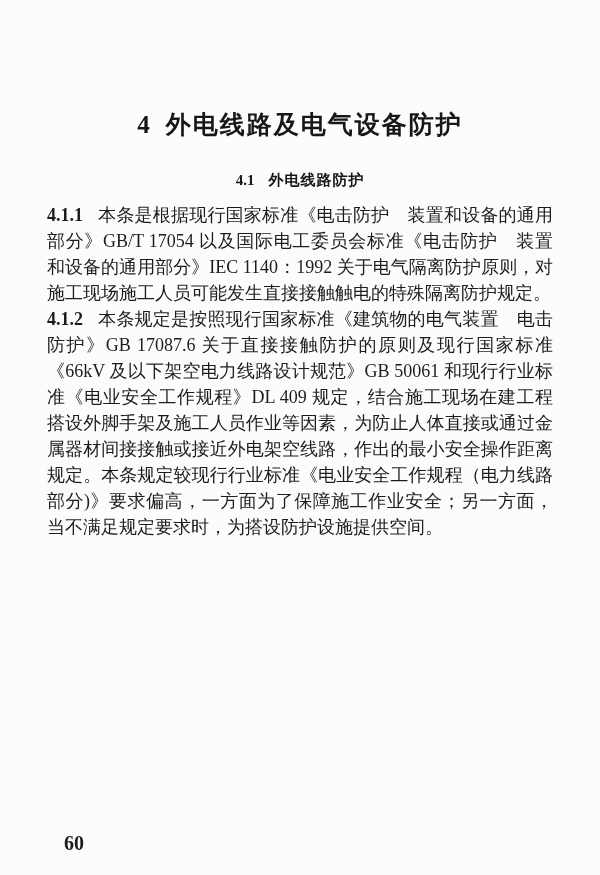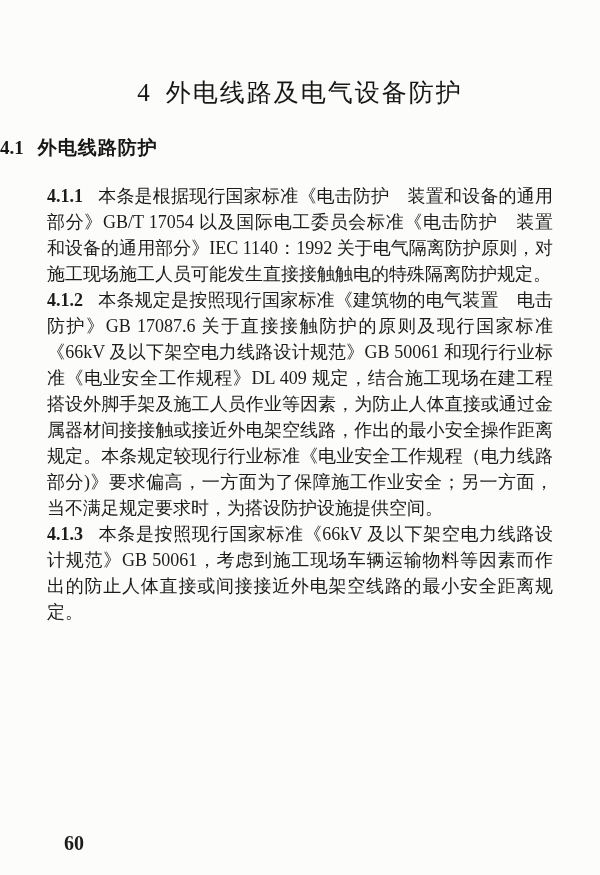--- a/index.html
+++ b/index.html
@@ -10,51 +10,52 @@
   .page {
     position: relative;
     width: 600px;
     height: 875px;
     margin: 0 auto;
     background: #fcfcfa;
     overflow: hidden;
     color: #1c1c1c;
   }
   .chapter-title {
-    padding-top: 74px;
+    padding-top: 106px;
     text-align: center;
     font-family: "Liberation Sans", "DejaVu Sans", sans-serif;
-    font-weight: normal;
+    font-weight: bold;
     font-size: 25px;
     line-height: 36px;
     letter-spacing: 2px;
     color: #171717;
   }
   .chapter-title .chapter-number {
     margin-right: 16px;
     letter-spacing: 0;
     font-family: "Liberation Serif", "DejaVu Serif", serif;
   }
   .section-title {
     margin-top: 24px;
+    text-align: center;
     font-family: "Liberation Sans", "DejaVu Sans", sans-serif;
     font-weight: bold;
-    font-size: 19px;
+    font-size: 15px;
     line-height: 26px;
     letter-spacing: 1px;
     color: #171717;
   }
   .section-title .section-number {
     margin-right: 14px;
     letter-spacing: 0;
     font-family: "Liberation Serif", "DejaVu Serif", serif;
   }
   .content {
     width: 506px;
-    margin: 22px auto 0 auto;
+    margin: 9px auto 0 auto;
   }
   .para {
     font-family: "Liberation Serif", "DejaVu Serif", serif;
     font-size: 18px;
     line-height: 26px;
     text-align: justify;
     text-align-last: left;
     color: #1c1c1c;
   }
   .para .num {
@@ -88,22 +89,19 @@
 
   <div class="content">
   <div class="para">
     <span class="num">4.1.1</span><span class="txt">本条是根据现行国家标准《电击防护　装置和设备的通用部分》GB/T 17054 以及国际电工委员会标准《电击防护　装置和设备的通用部分》IEC 1140：1992 关于电气隔离防护原则，对施工现场施工人员可能发生直接接触触电的特殊隔离防护规定。</span>
   </div>
 
   <div class="para">
     <span class="num">4.1.2</span><span class="txt">本条规定是按照现行国家标准《建筑物的电气装置　电击防护》GB 17087.6 关于直接接触防护的原则及现行国家标准《66kV 及以下架空电力线路设计规范》GB 50061 和现行行业标准《电业安全工作规程》DL 409 规定，结合施工现场在建工程搭设外脚手架及施工人员作业等因素，为防止人体直接或通过金属器材间接接触或接近外电架空线路，作出的最小安全操作距离规定。本条规定较现行行业标准《电业安全工作规程（电力线路部分)》要求偏高，一方面为了保障施工作业安全；另一方面，当不满足规定要求时，为搭设防护设施提供空间。</span>
   </div>
 
-  <div class="para">
-    <span class="num">4.1.3</span><span class="txt">本条是按照现行国家标准《66kV 及以下架空电力线路设计规范》GB 50061，考虑到施工现场车辆运输物料等因素而作出的防止人体直接或间接接近外电架空线路的最小安全距离规定。</span>
-  </div>
 
 
 </div>
 
   <div class="page-number">60</div>
 
 </div>
 
 </body></html>

